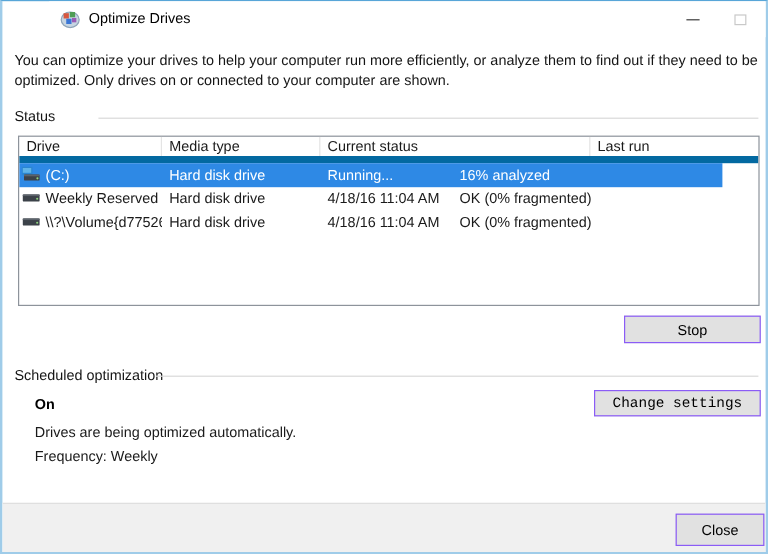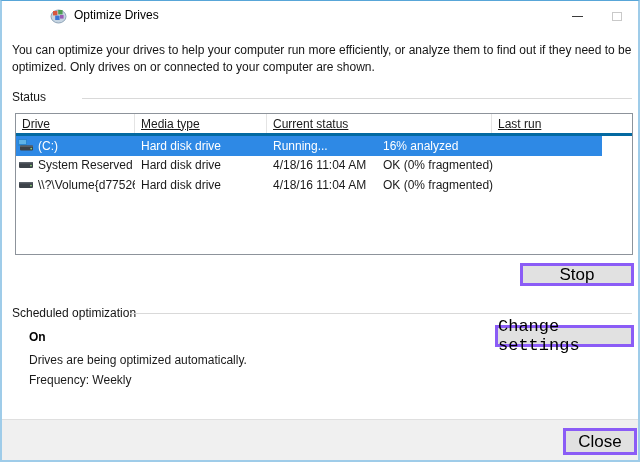--- a/index.html
+++ b/index.html
@@ -27,38 +27,38 @@
 
   
   .section-label { position:absolute; color:#151515; }
   .sep { position:absolute; height:1px; background:#d9d9d9; }
 
   
   .drive-table {
     position:absolute; left:13px; top:112px; width:618px; height:142px;
     border:1px solid #8d939b; background:#fff; overflow:hidden;
   }
-  .thead { display:flex; height:22px; border-bottom:3px solid #0369a1;text-decoration:underline; }
+  .thead { display:flex; height:22px; border-bottom:6px solid #0369a1; }
   .th {
     display:flex; align-items:center; padding-left:6px; color:#1a1a1a;
     border-right:1px solid #e4e4e4; cursor:default;
   }
   .th:last-child { border-right:none; }
   .c1 { width:119px; } .c2 { width:132px; } .c3 { width:110px; } .c4 { width:225px; }
   .tr { display:flex; align-items:center; height:19.5px; width:586px; cursor:default; }
   .tr .cell { display:flex; align-items:center; padding-left:6px; overflow:hidden; white-space:nowrap; }
   .tr.selected { background:#2e89e5; color:#ffffff; }
   .drive-cell { padding-left:2px !important; }
   .drive-cell svg { flex:0 0 auto; margin-right:4px; }
 
   
   .btn {
-    position:absolute; background:#e1e1e1; border:3px solid #8b5cf6;
+    position:absolute; background:#e1e1e1; border:1px solid #8b5cf6;
     display:flex; align-items:center; justify-content:center;
-    font-size:17px; color:#000; cursor:default;
+    font-size:12px; color:#000; cursor:default;
   }
   .btn-stop { left:518px; top:262px; width:114px; height:23px; }
   .btn-change { left:493px; top:324px; width:139px; height:22px;font-family:Liberation Mono, monospace; }
   .btn-close { left:561px; top:427px; width:74px; height:27px; }
 
   
   .sched-state { position:absolute; left:27px; top:329px; font-weight:bold; color:#000; }
   .sched-desc  { position:absolute; left:27px; top:352px; }
   .sched-freq  { position:absolute; left:27px; top:372px; }
 
@@ -137,21 +137,21 @@
 
     <div class="tr">
       <div class="cell c1 drive-cell">
         <span>
           <svg width="16" height="15" viewBox="0 0 16 15">
             <rect x="1" y="6" width="14" height="6" rx="1" fill="#3c4249"></rect>
             <rect x="1" y="6" width="14" height="1.4" fill="#5c636b"></rect>
             <circle cx="13" cy="9.6" r="0.9" fill="#8fd47d"></circle>
           </svg>
         </span>
-        <span>System Reserved</span>
+        <span>Weekly Reserved</span>
       </div>
       <div class="cell c2">Hard disk drive</div>
       <div class="cell c3">4/18/16 11:04 AM</div>
       <div class="cell c4">OK (0% fragmented)</div>
     </div>
 
     <div class="tr">
       <div class="cell c1 drive-cell">
         <span>
           <svg width="16" height="15" viewBox="0 0 16 15">

